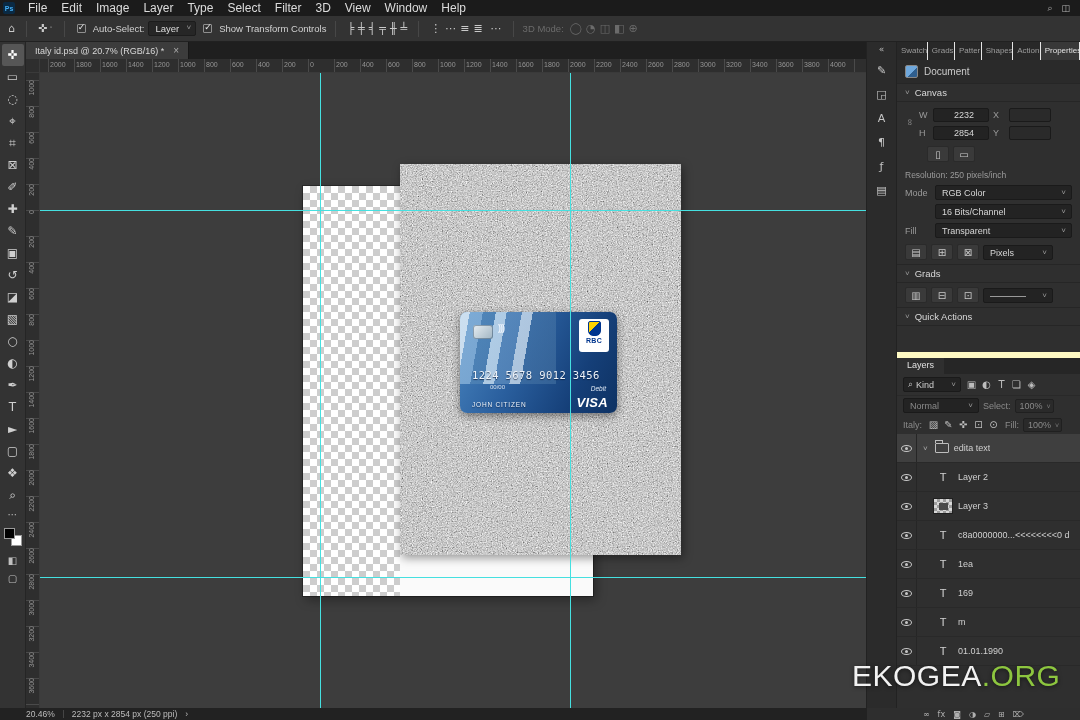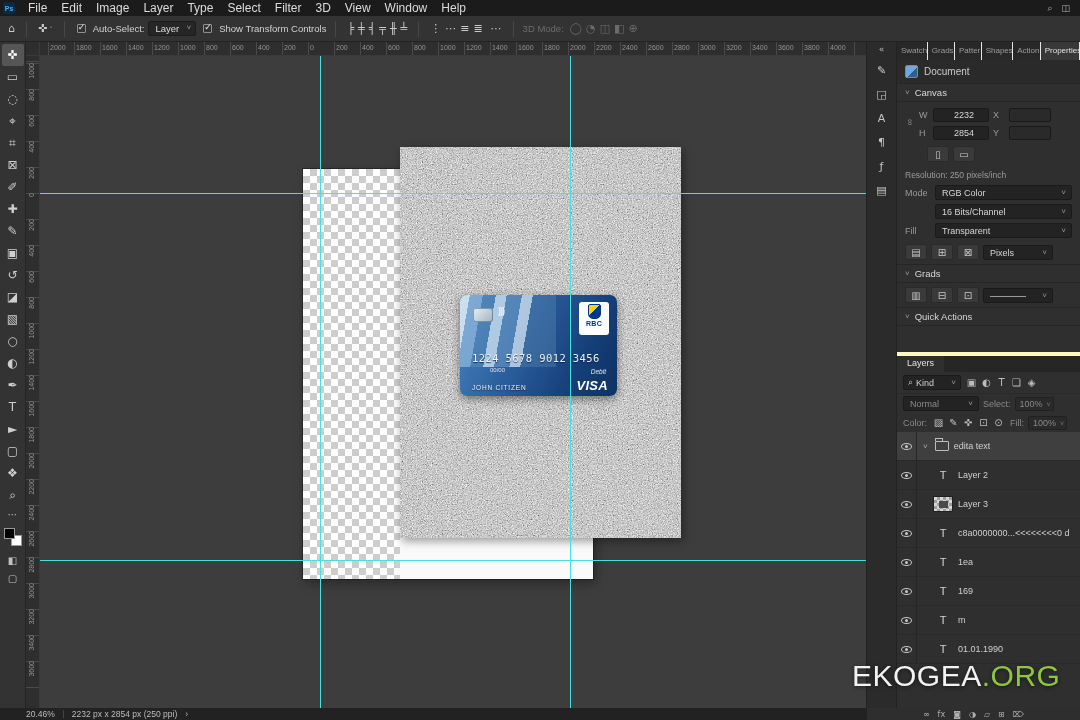--- a/index.html
+++ b/index.html
@@ -97,21 +97,21 @@
 .pbtn{width:22px;height:16px;background:#3a3a3a;border:1px solid #2a2a2a;border-radius:2px;display:flex;align-items:center;justify-content:center;color:#c9c9c9;font-size:10px;font-family:"DejaVu Sans",sans-serif}
 .res-row{padding:3px 8px;color:#9a9a9a;font-size:8.5px}
 .sel-row{display:flex;align-items:center;gap:6px;padding:2px 8px}
 .sel-label{width:24px;color:#9a9a9a;font-size:9px;flex:0 0 auto}
 .select{flex:1;position:relative;background:#232323;border:1px solid #1a1a1a;border-radius:2px;height:15px;line-height:14px;padding:0 16px 0 6px;color:#d6d6d6;font-size:9px;white-space:nowrap;overflow:hidden}
 .select::after{content:"˅";position:absolute;right:5px;top:0;font-size:8px;color:#999}
 .icons-row{display:flex;align-items:center;gap:4px;padding:4px 8px;border-bottom:1px solid #262626}
 .icons-row .select{flex:0 0 70px}
 
 
-#layers-section{margin-top:26px;flex:1;display:flex;flex-direction:column;border-top:4px solid #fef9c3;overflow:hidden}
+#layers-section{margin-top:26px;flex:1;display:flex;flex-direction:column;border-top:6px solid #fef9c3;overflow:hidden}
 #layers-tab-row{height:16px;background:#262626;display:flex;flex:0 0 auto}
 .layers-tab{background:#2f2f2f;color:#e0e0e0;font-size:9px;padding:2px 10px}
 .lf-row{display:flex;align-items:center;gap:3px;padding:3px 6px;border-bottom:1px solid #292929;flex:0 0 auto}
 .kind-box{display:flex;align-items:center;gap:3px;background:#232323;border:1px solid #1a1a1a;border-radius:2px;height:15px;padding:0 4px;font-size:9px;color:#cfcfcf;width:58px;flex:0 0 auto}
 .kind-box::after{content:"˅";margin-left:auto;font-size:8px;color:#999}
 .lf-ic-wrap{display:flex}
 .lf-icon{width:15px;height:15px;display:flex;align-items:center;justify-content:center;color:#bdbdbd;font-size:10px;font-family:"DejaVu Sans",sans-serif}
 .blend-row,.lock-row{display:flex;align-items:center;gap:4px;padding:2px 6px;color:#8a8a8a;font-size:9px;flex:0 0 auto}
 .sel-sm{flex:0 0 76px;color:#8a8a8a}
 .small-field{background:#2a2a2a;border:1px solid #202020;border-radius:2px;height:14px;line-height:13px;padding:0 10px 0 4px;color:#8a8a8a;font-size:9px;position:relative}
@@ -237,20 +237,26 @@
       <span class="fg-swatch" style="background: rgb(0, 0, 0);"></span>
       <span class="bg-swatch" style="background: rgb(255, 255, 255);"></span>
     </span>
     <span id="toolbar-extra" style="display:flex;flex-direction:column;align-items:center">
         <div class="tool-extra">◧</div>
         <div class="tool-extra">▢</div>
       </span>
   </div>
 
   <div id="doc-area">
+    <div id="tab-bar">
+      <div class="doc-tab">
+        <span>Italy id.psd @ 20.7% (RGB/16) *</span>
+        <span class="tab-close">×</span>
+      </div>
+    </div>
     <div id="ruler-row">
       <div id="ruler-corner"></div>
       <div id="ruler-top">
           <span class="rlab" style="left: 10px;">2000</span>
           <span class="rlab" style="left: 36px;">1800</span>
           <span class="rlab" style="left: 62px;">1600</span>
           <span class="rlab" style="left: 88px;">1400</span>
           <span class="rlab" style="left: 114px;">1200</span>
           <span class="rlab" style="left: 140px;">1000</span>
           <span class="rlab" style="left: 166px;">800</span>
@@ -445,21 +451,21 @@
             <span class="lf-icon">❏</span>
             <span class="lf-icon">◈</span>
           </span>
       </div>
       <div class="blend-row">
         <span class="select sel-sm">Normal</span>
         <span>Select:</span>
         <span class="small-field">100%</span>
       </div>
       <div class="lock-row">
-        <span>Color:</span>
+        <span>Italy:</span>
         <span class="lf-ic-wrap">
             <span class="lf-icon">▨</span>
             <span class="lf-icon">✎</span>
             <span class="lf-icon">✜</span>
             <span class="lf-icon">⊡</span>
             <span class="lf-icon">⊙</span>
           </span>
         <span>Fill:</span>
         <span class="small-field">100%</span>
       </div>

